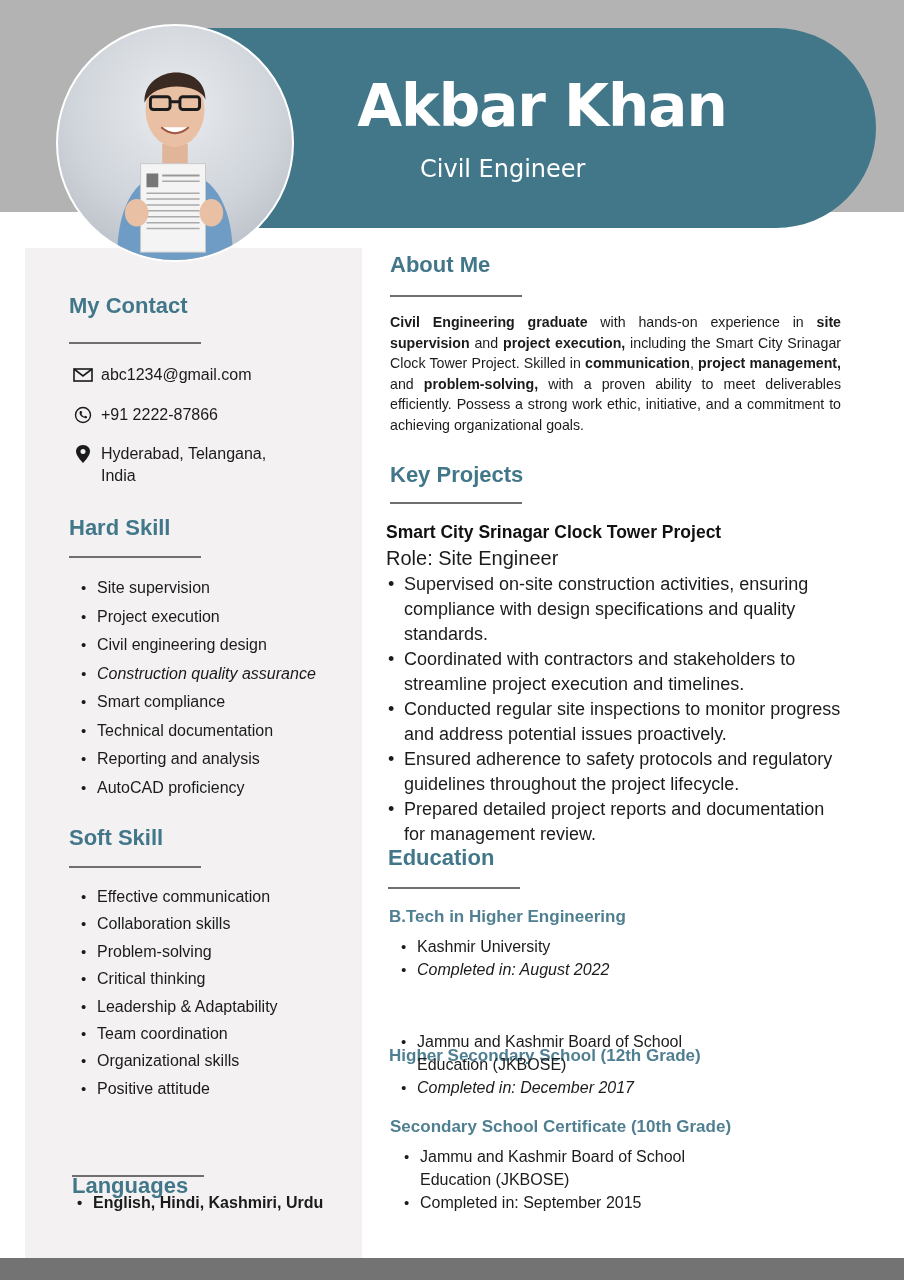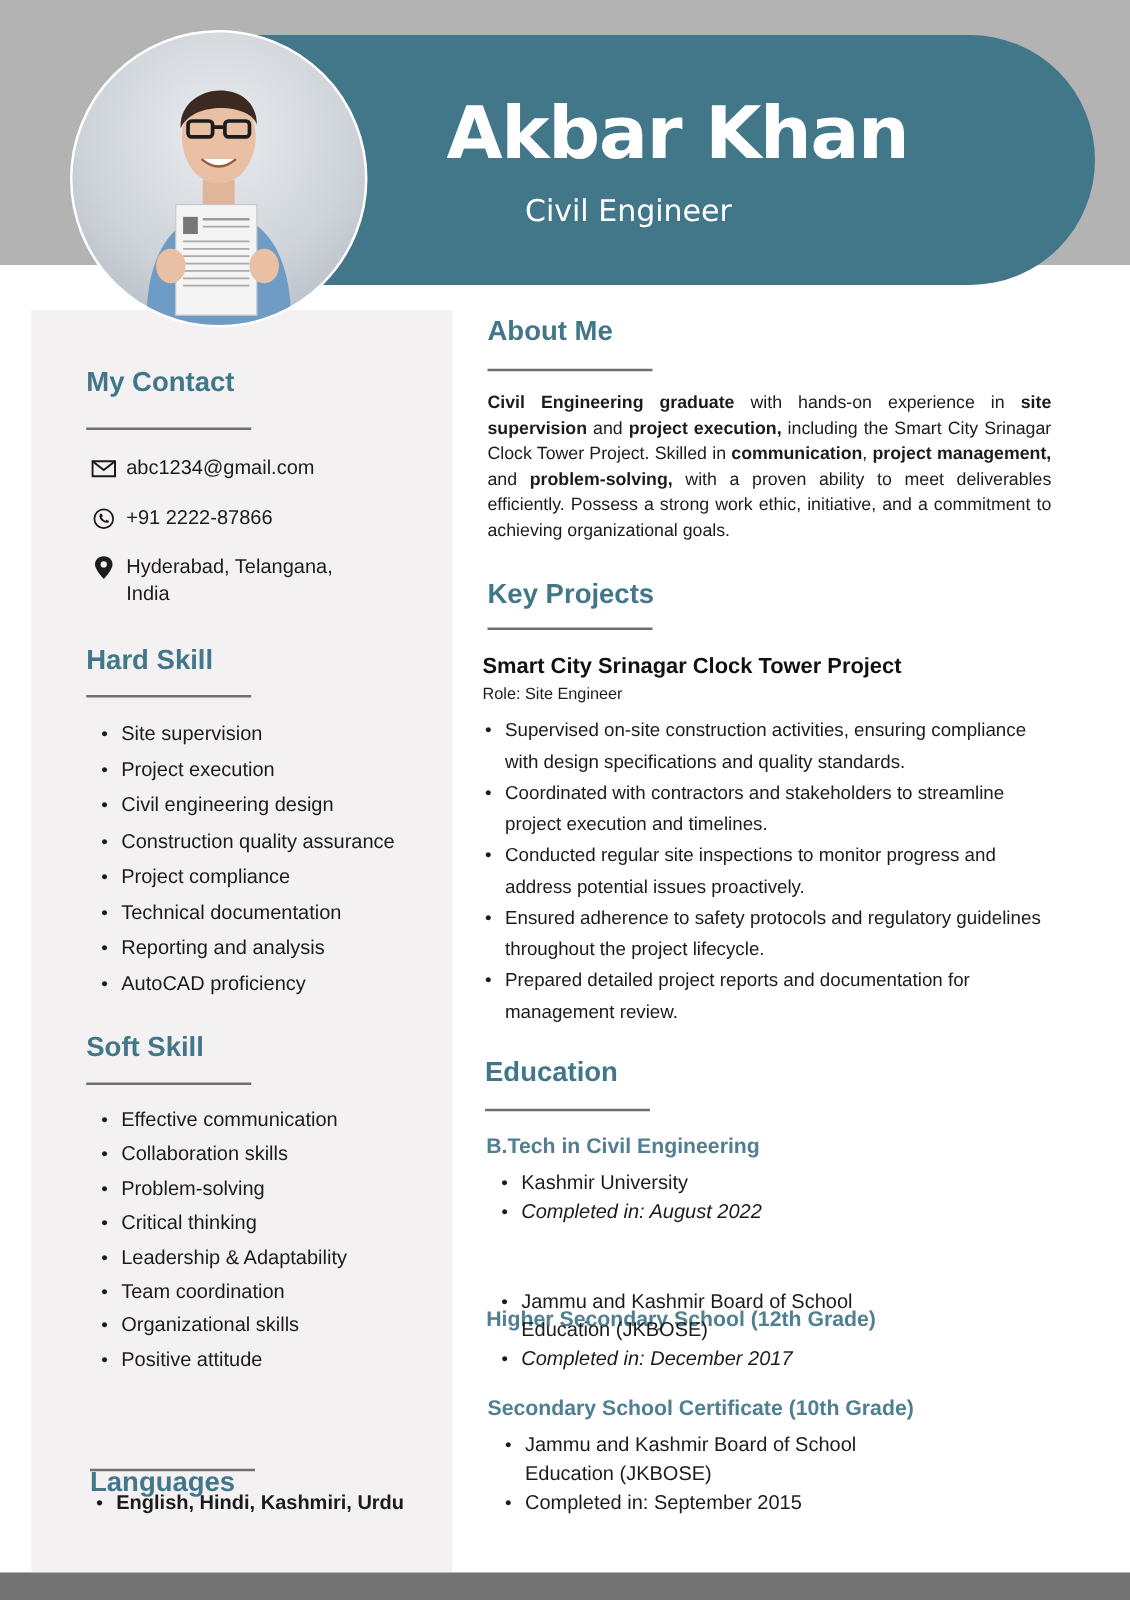--- a/index.html
+++ b/index.html
@@ -25,23 +25,23 @@
   .contact-row .txt { line-height: 22px; }
 
   ul.bul { position: absolute; list-style: none; }
   ul.bul li { position: relative; padding-left: 20px; font-size: 16px; color: #1b1b1b; }
   ul.bul li::before { content: "\2022"; position: absolute; left: 4px; top: 0; font-size: 15px; }
 
   .about { position: absolute; left: 390px; top: 312px; width: 451px; font-size: 14.2px; line-height: 20.5px; text-align: justify; color: #1b1b1b; }
   .about b { font-weight: bold; }
 
   .proj-name { position: absolute; left: 386px; top: 522px; font-size: 17.5px; font-weight: bold; color: #111; }
-  .proj-role { position: absolute; left: 386px; top: 547px; font-size: 13px; color: #1b1b1b; }
+  .proj-role { position: absolute; left: 386px; top: 547px; font-size: 20px; color: #1b1b1b; }
   ul.proj { position: absolute; left: 386px; top: 572px; width: 460px; list-style: none; }
-  ul.proj li { position: relative; padding-left: 18px; font-size: 15px; line-height: 25px; color: #1b1b1b; }
+  ul.proj li { position: relative; padding-left: 18px; font-size: 18px; line-height: 25px; color: #1b1b1b; }
   ul.proj li::before { content: "\2022"; position: absolute; left: 2px; top: 0; }
 
   .edu-title { position: absolute; font-size: 17px; font-weight: bold; color: #4f7f91; }
   ul.edu li { font-size: 16px; line-height: 23px; }
   ul.edu li.it { font-style: italic; }
   .lang li { font-weight: bold; font-size: 16px; }
 </style>
 </head>
 <body>
 
@@ -113,22 +113,22 @@
     <span>India</span>
   </span>
 </div>
 
 <div class="sec-title" style="left:69px; top:515px;">Hard Skill</div>
 <div class="sec-rule" style="left:69px; top:556px;"></div>
 <ul class="bul" id="hard-skills" style="left:77px; top:574px;">
     <li style="line-height: 28.5px;">Site supervision</li>
     <li style="line-height: 28.5px;">Project execution</li>
     <li style="line-height: 28.5px;">Civil engineering design</li>
-    <li style="line-height: 28.5px;">Construction quality assurance</li>
-    <li style="line-height: 28.5px;">Project compliance</li>
+    <li style="line-height: 28.5px; font-style: italic;">Construction quality assurance</li>
+    <li style="line-height: 28.5px;">Smart compliance</li>
     <li style="line-height: 28.5px;">Technical documentation</li>
     <li style="line-height: 28.5px;">Reporting and analysis</li>
     <li style="line-height: 28.5px;">AutoCAD proficiency</li>
   </ul>
 
 <div class="sec-title" style="left:69px; top:825px;">Soft Skill</div>
 <div class="sec-rule" style="left:69px; top:866px;"></div>
 <ul class="bul" id="soft-skills" style="left:77px; top:883px;">
     <li style="line-height: 27.4px;">Effective communication</li>
     <li style="line-height: 27.4px;">Collaboration skills</li>
@@ -158,21 +158,21 @@
     <li>Supervised on-site construction activities, ensuring compliance with design specifications and quality standards.</li>
     <li>Coordinated with contractors and stakeholders to streamline project execution and timelines.</li>
     <li>Conducted regular site inspections to monitor progress and address potential issues proactively.</li>
     <li>Ensured adherence to safety protocols and regulatory guidelines throughout the project lifecycle.</li>
     <li>Prepared detailed project reports and documentation for management review.</li>
   </ul>
 
 <div class="sec-title" style="left:388px; top:845px;">Education</div>
 <div class="sec-rule" style="left:388px; top:887px;"></div>
 
-<div class="edu-title" style="left:389px; top:907px;">B.Tech in Civil Engineering</div>
+<div class="edu-title" style="left:389px; top:907px;">B.Tech in Higher Engineering</div>
 <ul class="bul edu" style="left:397px; top:935px; width:320px;">
   <li>Kashmir University</li>
   <li class="it">Completed in: August 2022</li>
 </ul>
 
 <div class="edu-title" style="left:389px; top:1046px;">Higher Secondary School  (12th Grade)</div>
 <ul class="bul edu" style="left:397px; top:1030px; width:320px;">
   <li>Jammu and Kashmir Board of School Education (JKBOSE)</li>
   <li class="it">Completed in: December 2017</li>
 </ul>

